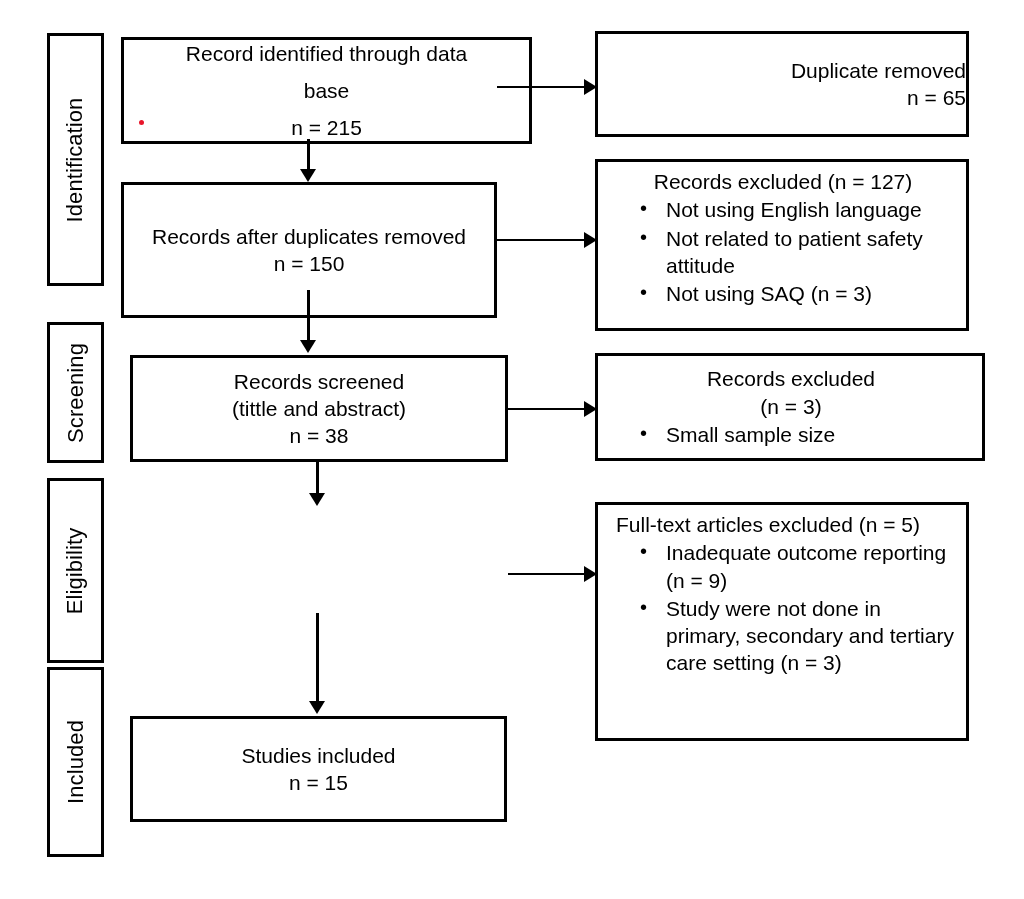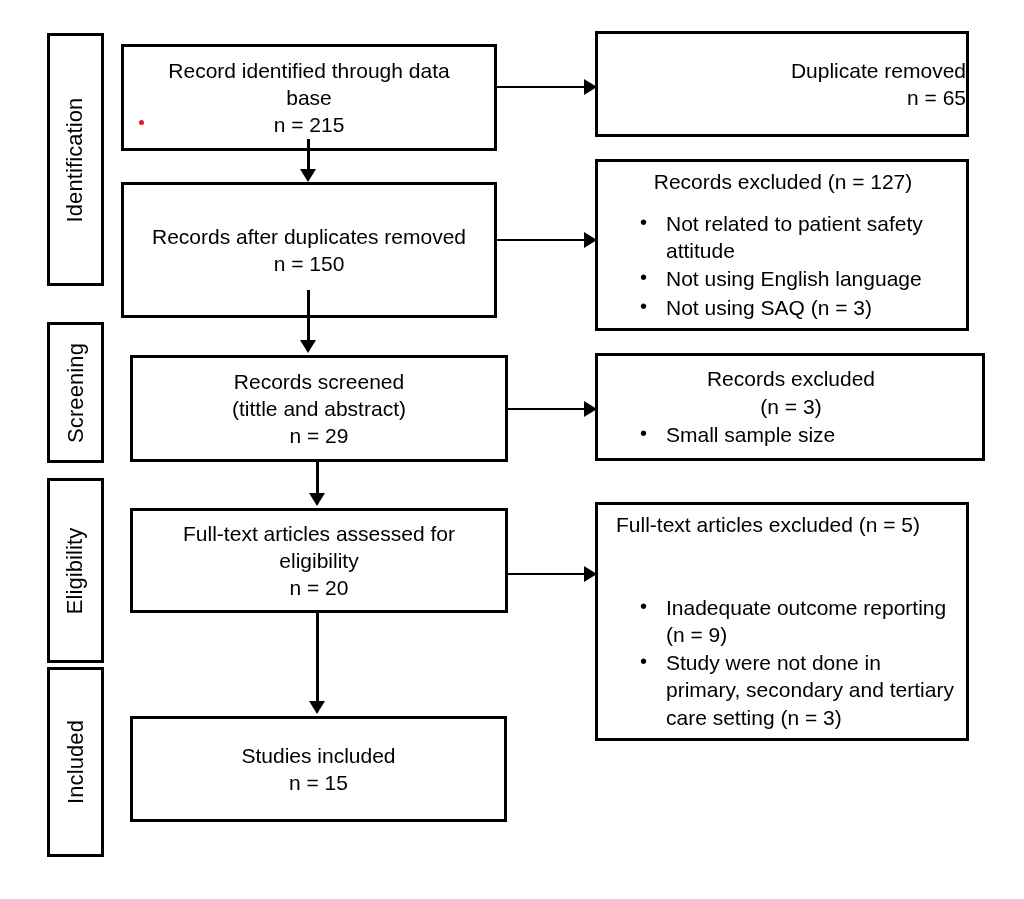--- a/index.html
+++ b/index.html
@@ -53,21 +53,21 @@
     text-align: center;
   }
   .flow-box .line {
     display: block;
     white-space: nowrap;
   }
 
   
   .excl-box {
     padding: 6px 10px 6px 12px;
-    justify-content: space-between;
+    justify-content: flex-start;
   }
   .excl-title {
     text-align: center;
     display: block;
     width: 100%;
     margin-bottom: 1px;
   }
   .excl-title.left {
     text-align: left;
     padding-left: 6px;
@@ -141,59 +141,54 @@
   </div>
 
   <div class="stage-box" style="left:47px; top:478px; width:57px; height:185px;">
     <span class="stage-label">Eligibility</span>
   </div>
 
   <div class="stage-box" style="left:47px; top:667px; width:57px; height:190px;">
     <span class="stage-label">Included</span>
   </div>
 
-  <div class="flow-box center-text" style="left:121px; top:44px; width:376px; height:107px;">
+  <div class="flow-box center-text" style="left:121px; top:37px; width:411px; height:107px;justify-content:space-between;">
     <span class="line">Record identified through data</span>
     <span class="line">base</span>
     <span class="line">n = 215</span>
   </div>
   <div class="red-dot" style="left:139px; top:120px; background:#e8152a;"></div>
 
   <div class="flow-box center-text" style="left:121px; top:182px; width:376px; height:136px;">
     <span class="line">Records after duplicates removed</span>
     <span class="line">n = 150</span>
   </div>
 
   <div class="flow-box center-text" style="left:130px; top:355px; width:378px; height:107px;">
     <span class="line">Records screened</span>
     <span class="line">(tittle and abstract)</span>
-    <span class="line">n = 29</span>
-  </div>
-
-  <div class="flow-box center-text" style="left:130px; top:508px; width:378px; height:105px;">
-    <span class="line">Full-text articles assessed for</span>
-    <span class="line">eligibility</span>
-    <span class="line">n = 20</span>
-  </div>
+    <span class="line">n = 38</span>
+  </div>
+
 
   <div class="flow-box center-text" style="left:130px; top:716px; width:377px; height:106px;">
     <span class="line">Studies included</span>
     <span class="line">n = 15</span>
   </div>
 
   <div class="flow-box center-text" style="left:595px; top:31px; width:374px; height:106px;align-items:flex-end;">
     <span class="line">Duplicate removed</span>
     <span class="line">n = 65</span>
   </div>
 
   <div class="flow-box excl-box" style="left:595px; top:159px; width:374px; height:172px;">
     <span class="excl-title">Records excluded (n = 127)</span>
     <ul class="excl-list">
+      <li>Not using English language</li>
       <li>Not related to patient safety attitude</li>
-      <li>Not using English language</li>
       <li>Not using SAQ (n = 3)</li>
     </ul>
   </div>
 
   <div class="flow-box excl-box" style="left:595px; top:353px; width:390px; height:108px; justify-content:center;">
     <span class="excl-title">Records excluded</span>
     <span class="excl-title">(n = 3)</span>
     <ul class="excl-list">
       <li>Small sample size</li>
     </ul>

